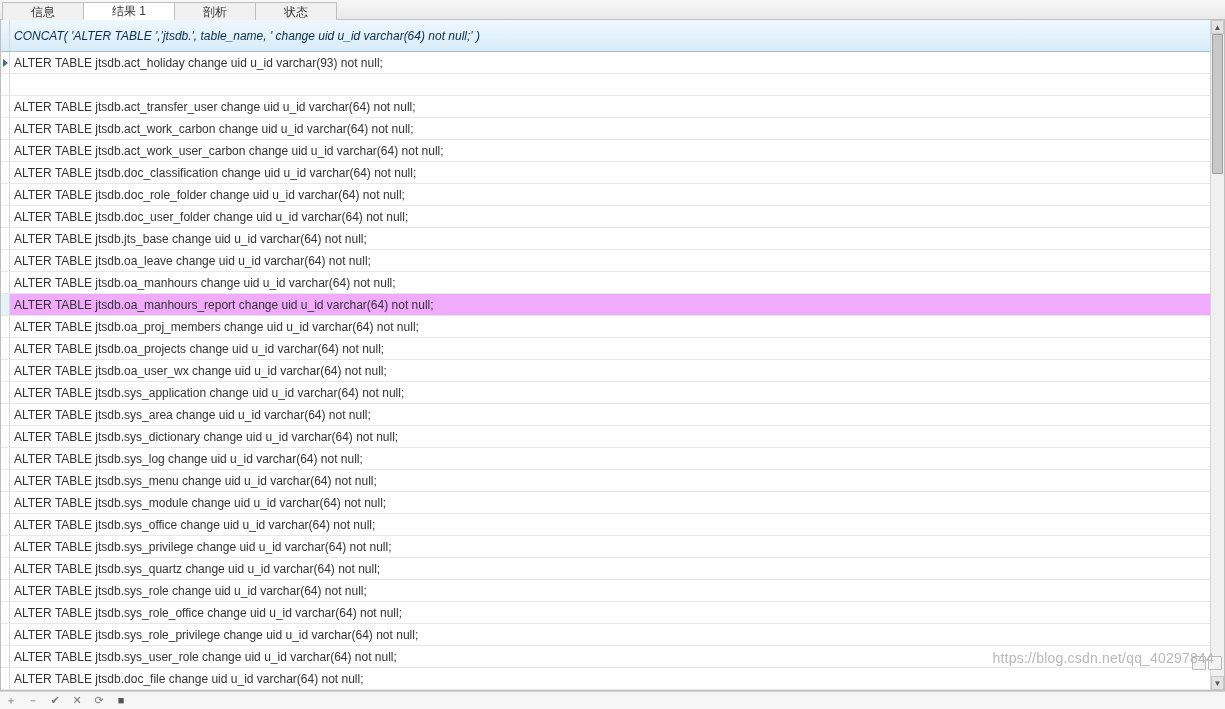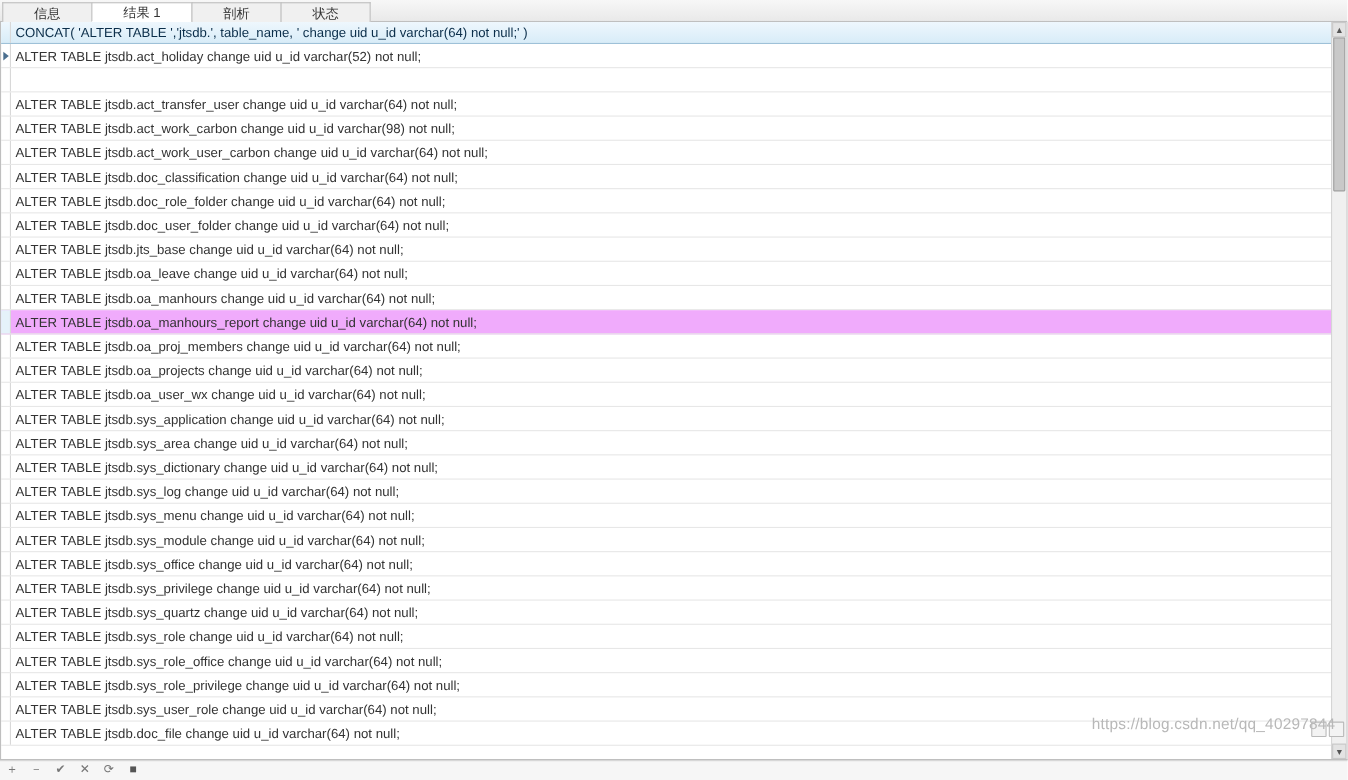--- a/index.html
+++ b/index.html
@@ -82,21 +82,22 @@
     height: 140px;
     background:#c8c8c8; border:1px solid #9e9e9e; border-radius:1px;
   }
 
   
   .grid { width:100%; }
   .grid-header {
     display:flex; align-items:flex-end;
     background: linear-gradient(to bottom, #eef7fd, #d8ecf8);
     border-bottom:1px solid #9ec1d8;
-    height: 20px;
+    height: 32px;
+    font-style: italic;
   }
   .grid-header .gutter,
   .grid-row .gutter {
     width: 9px; flex: 0 0 9px;
     border-right: 1px solid #d8d8d8;
     height: 100%;
     display:flex; align-items:center; justify-content:center;
   }
   .grid-header .cell {
     padding: 0 4px; height:100%;
@@ -186,32 +187,32 @@
     <div class="grid">
       <div class="grid-header">
         <div class="gutter"></div>
         <div class="cell">CONCAT(        'ALTER TABLE ','jtsdb.',        table_name,        ' change uid u_id varchar(64) not null;'    )</div>
       </div>
       <div id="grid-body">
           <div class="grid-row">
             <div class="gutter">
               <div class="row-pointer"></div>
             </div>
-            <div class="cell">ALTER TABLE jtsdb.act_holiday change uid u_id varchar(52) not null;</div>
+            <div class="cell">ALTER TABLE jtsdb.act_holiday change uid u_id varchar(93) not null;</div>
           </div>
           <div class="grid-row">
             <div class="gutter"></div>
           </div>
           <div class="grid-row">
             <div class="gutter"></div>
             <div class="cell">ALTER TABLE jtsdb.act_transfer_user change uid u_id varchar(64) not null;</div>
           </div>
           <div class="grid-row">
             <div class="gutter"></div>
-            <div class="cell">ALTER TABLE jtsdb.act_work_carbon change uid u_id varchar(98) not null;</div>
+            <div class="cell">ALTER TABLE jtsdb.act_work_carbon change uid u_id varchar(64) not null;</div>
           </div>
           <div class="grid-row">
             <div class="gutter"></div>
             <div class="cell">ALTER TABLE jtsdb.act_work_user_carbon change uid u_id varchar(64) not null;</div>
           </div>
           <div class="grid-row">
             <div class="gutter"></div>
             <div class="cell">ALTER TABLE jtsdb.doc_classification change uid u_id varchar(64) not null;</div>
           </div>
           <div class="grid-row">

